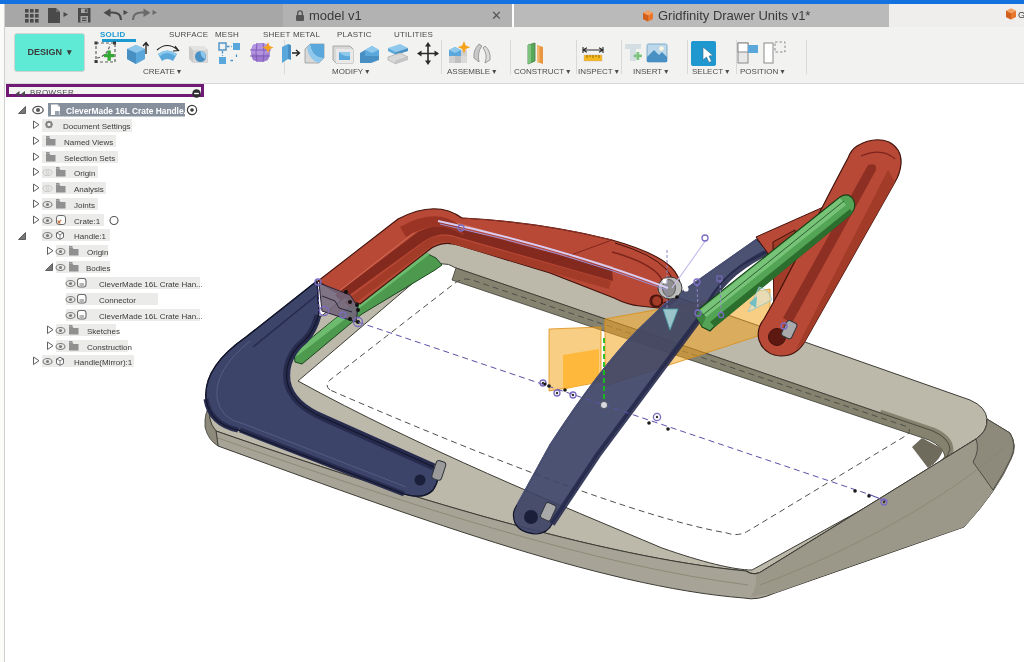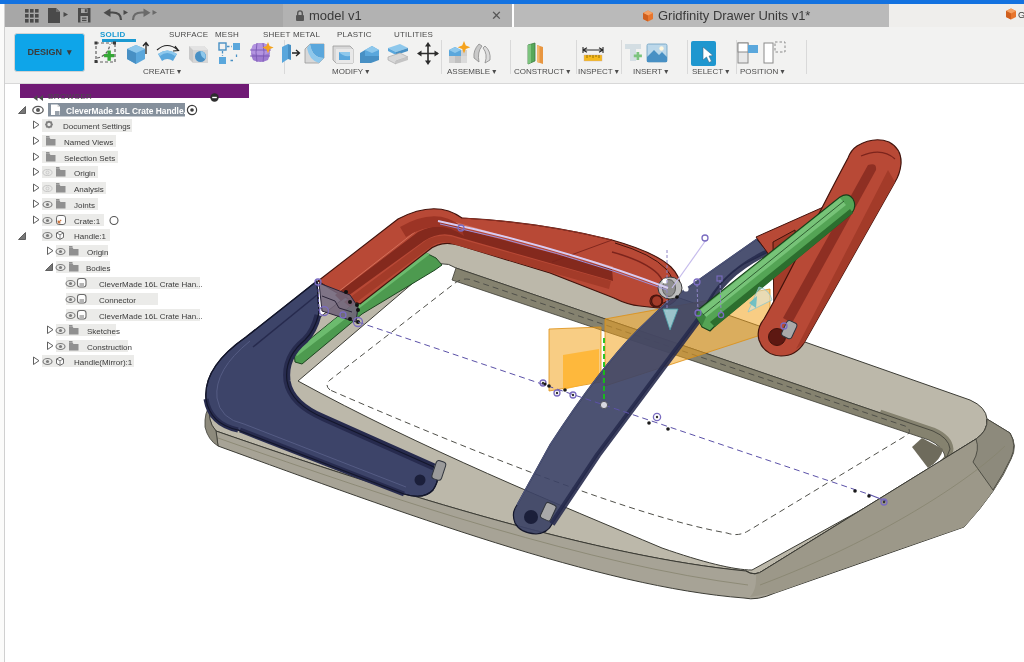--- a/index.html
+++ b/index.html
@@ -9,28 +9,28 @@
   #page { position:relative; width:1024px; height:662px; }
   
   #bluestrip { left:0; top:0; width:1024px; height:4px; background:#1372e0; }
   #qbar { left:5px; top:4px; width:278px; height:23px; background:#a7a7a7; }
   #tab1 { left:283px; top:4px; width:229px; height:23px; background:#b2b2b2; color:#3a3a3a; }
   #tab2 { left:514px; top:4px; width:441px; height:23px; background:#bababa; color:#3a3a3a; }
   #tabrest { left:889px; top:4px; width:135px; height:23px; background:#efeeec; }
   .tabtxt { font-size:13px; line-height:23px; }
   #ribbon { left:5px; top:27px; width:1019px; height:57px; background:#f2f2f1; border-bottom:1px solid #d8d8d8; }
   #leftedge { left:0; top:4px; width:5px; height:658px; background:#fbfbfa; border-right:1px solid #d0d0d0; }
-  #designbtn { left:14px; top:33px; width:71px; height:39px; background:#0ea5e9; border:1px solid #d2d2d2; border-radius:3px;
+  #designbtn { left:14px; top:33px; width:71px; height:39px; background:#5eead4; border:1px solid #d2d2d2; border-radius:3px;
      font-size:9px; font-weight:bold; color:#3c3c3c; text-align:center; line-height:37px; }
   .rtab { top:30px; font-size:8px; color:#4a4a4a; letter-spacing:0.2px; }
   .rtab.active { color:#1b9ad2; font-weight:bold; }
   .grplabel { top:67px; font-size:8px; color:#4c4c4c; }
   .vsep { top:40px; width:1px; height:34px; background:#d9d9d9; }
   
-  #bheader { left:20px; top:84px; width:229px; height:13px; background:#f4f4f3; border:7px solid #701a75;
+  #bheader { left:6px; top:84px; width:198px; height:13px; background:#f4f4f3; border:3px solid #701a75;
      font-size:8px; color:#4a4a4a; }
   .pill { position:absolute; background:#ebebe9; height:13px; border-radius:1px; }
   svg text { font-family:"Liberation Sans", sans-serif; }
 </style>
 </head>
 <body>
 <div id="page">
 
   <svg class="abs" id="scene" style="left:0;top:0;" width="1024" height="662" viewBox="0 0 1024 662">
 

